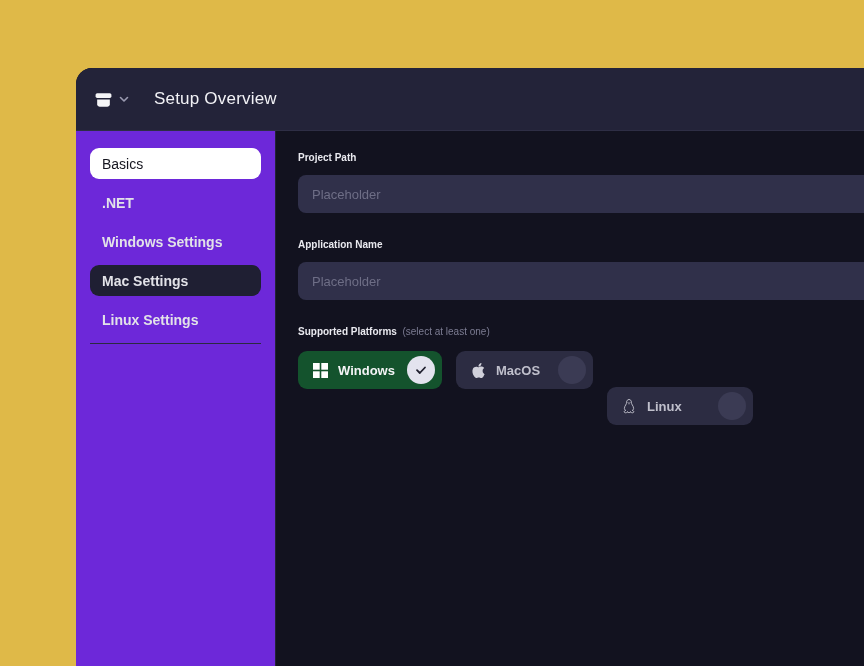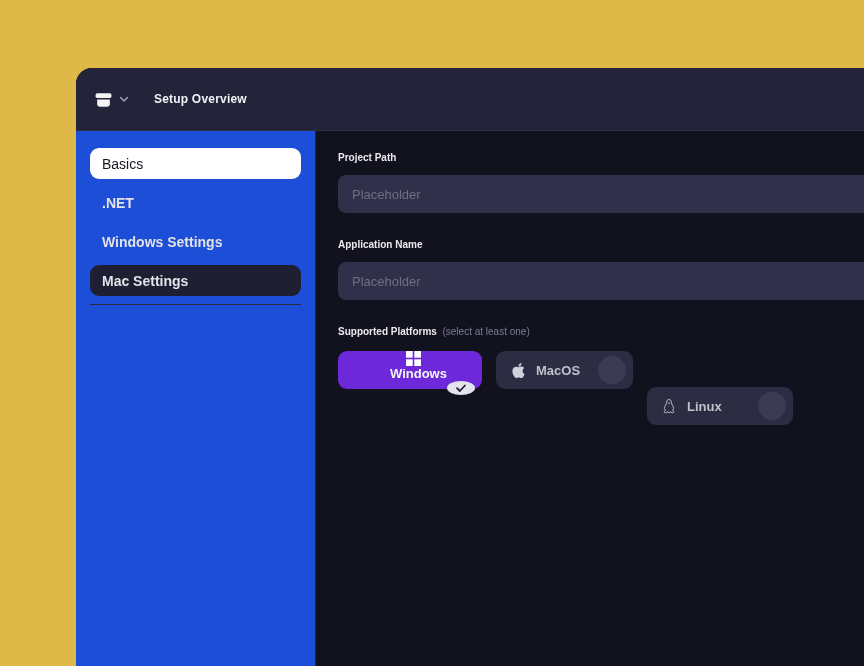--- a/index.html
+++ b/index.html
@@ -22,27 +22,27 @@
     background:#232339;
     border-bottom:1px solid #2e2e45;
     display:flex; align-items:center;
     padding:0 18px;
   }
   .app-icon-btn { display:flex; align-items:center; gap:5px; cursor:pointer; }
   .app-icon svg { display:block; }
   .chevron svg { display:block; }
   .window-title {
     margin-left:24px;
-    color:#f2f2f6; font-size:12px; font-weight:700; letter-spacing:.2px;
+    color:#f2f2f6; font-size:17px; font-weight:400; letter-spacing:.2px;
   }
   
   .body { flex:1; display:flex; min-height:0; }
   .sidebar {
-    width:240px; flex-shrink:0;
-    background:#1d4ed8;
+    width:200px; flex-shrink:0;
+    background:#6d28d9;
     border-right:1px solid #232337;
     padding:17px 14px;
   }
   .nav-item {
     height:31px; border-radius:9px;
     display:flex; align-items:center;
     padding:0 12px; margin-bottom:8px;
     color:#e2e2e8; font-size:14px;
     cursor:pointer;
     font-weight:bold;
@@ -68,21 +68,21 @@
   }
   .text-input::placeholder { color:#6e6e86; }
   .platforms-row { display:flex; gap:14px; margin-top:14px; }
   .platform-btn {
     height:38px; border-radius:9px;
     display:flex; align-items:center;
     padding:0 7px 0 14px;
     background:#2c2c42;
     cursor:pointer;
   }
-  .platform-btn.selected { background:#6d28d9;flex-direction:column; }
+  .platform-btn.selected { background:#14532d; }
   .platform-btn .p-icon { width:16px; display:flex; justify-content:center; }
   .platform-btn .p-label {
     margin-left:10px; font-size:13px; font-weight:600; color:#c0c0cc;
   }
   .platform-btn.selected .p-label { color:#f4f4f6; }
   .toggle-circle {
     width:28px; height:28px; border-radius:50%;
     margin-left:auto;
     background:#3b3b54;
     display:flex; align-items:center; justify-content:center;
@@ -123,20 +123,23 @@
       </div>
       <div class="nav-item">
         <span>.NET</span>
       </div>
       <div class="nav-item">
         <span>Windows Settings</span>
       </div>
       <div class="nav-item highlighted">
         <span>Mac Settings</span>
       </div>
+      <div class="nav-item">
+        <span>Linux Settings</span>
+      </div>
       <div class="nav-divider"></div>
     </div>
 
     <div class="content">
 
       <div class="field-label">Project Path</div>
       <input class="text-input" type="text" placeholder="Placeholder" style="">
 
       <div class="field-label">Application Name</div>
       <input class="text-input" type="text" placeholder="Placeholder" style="">

